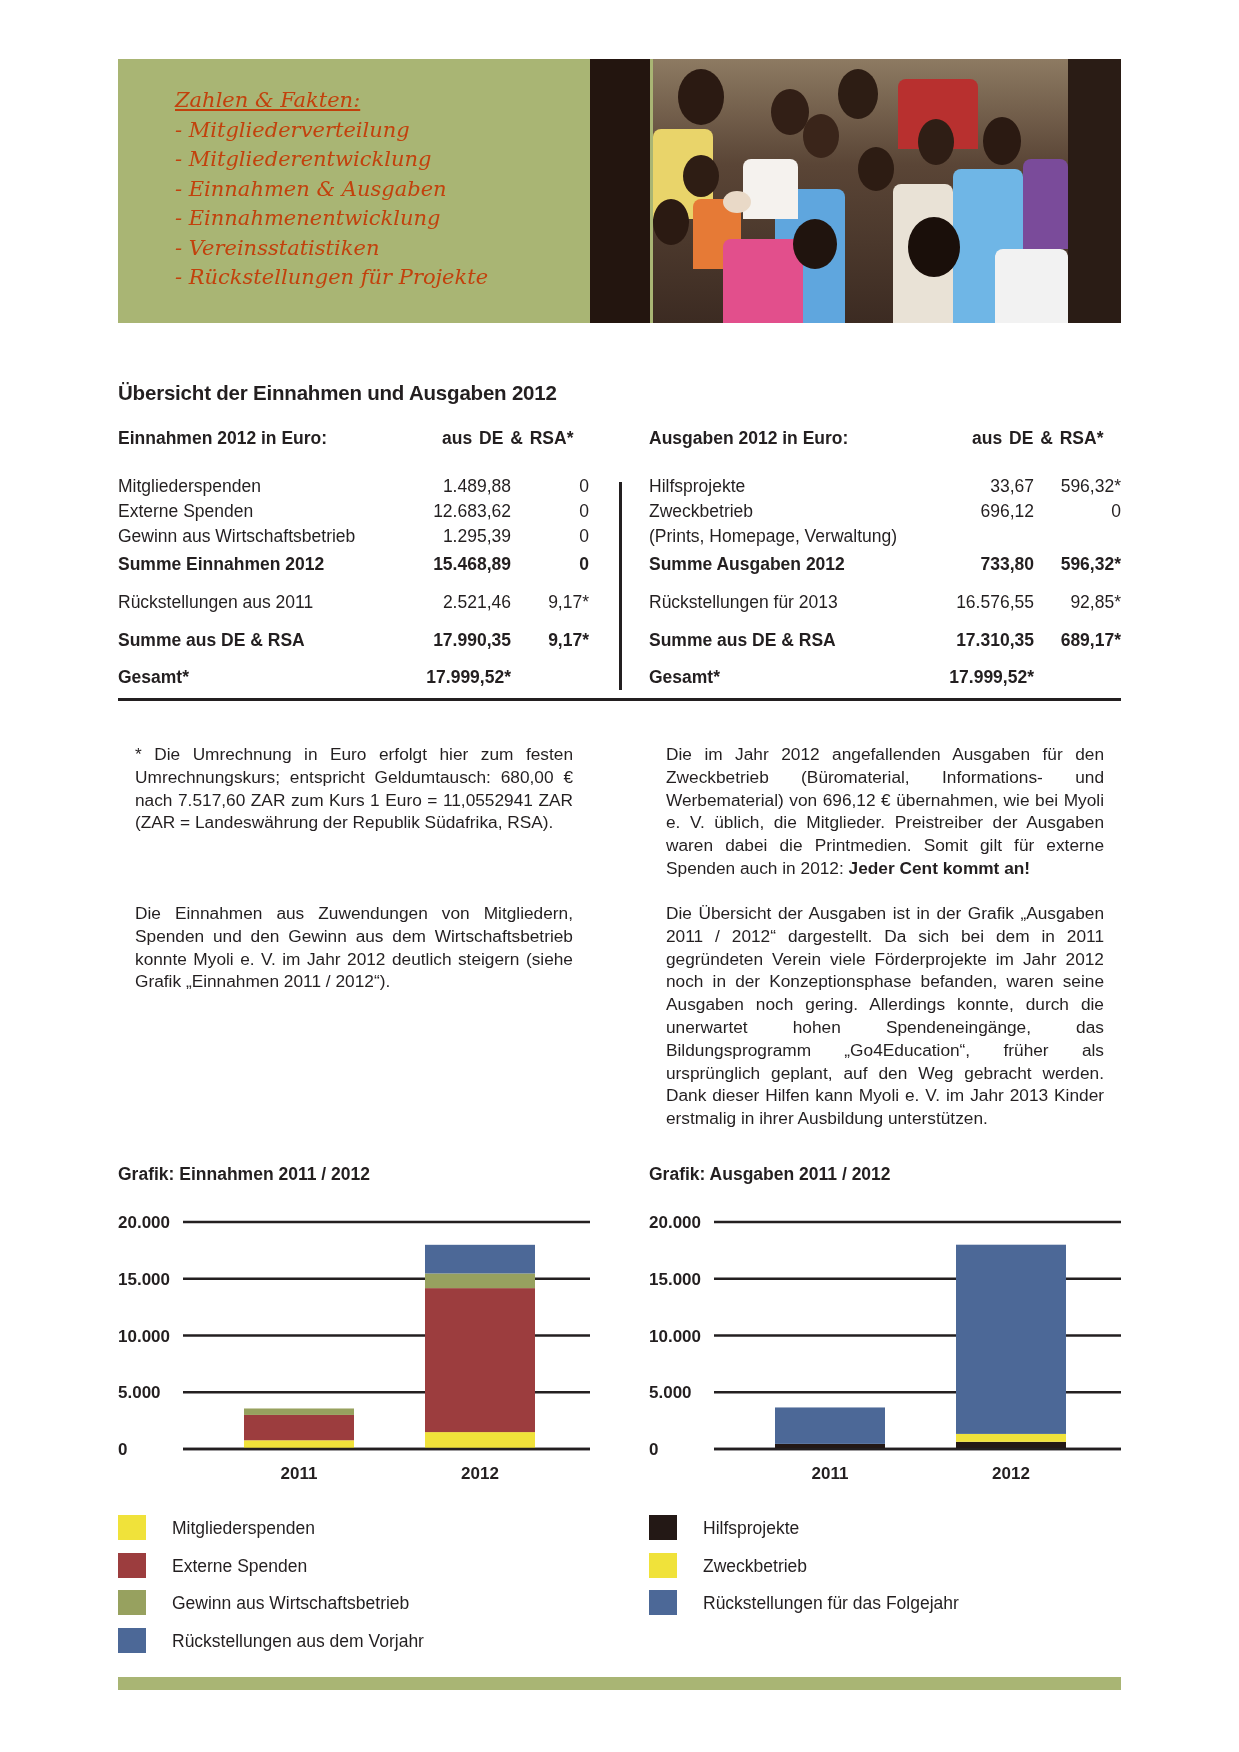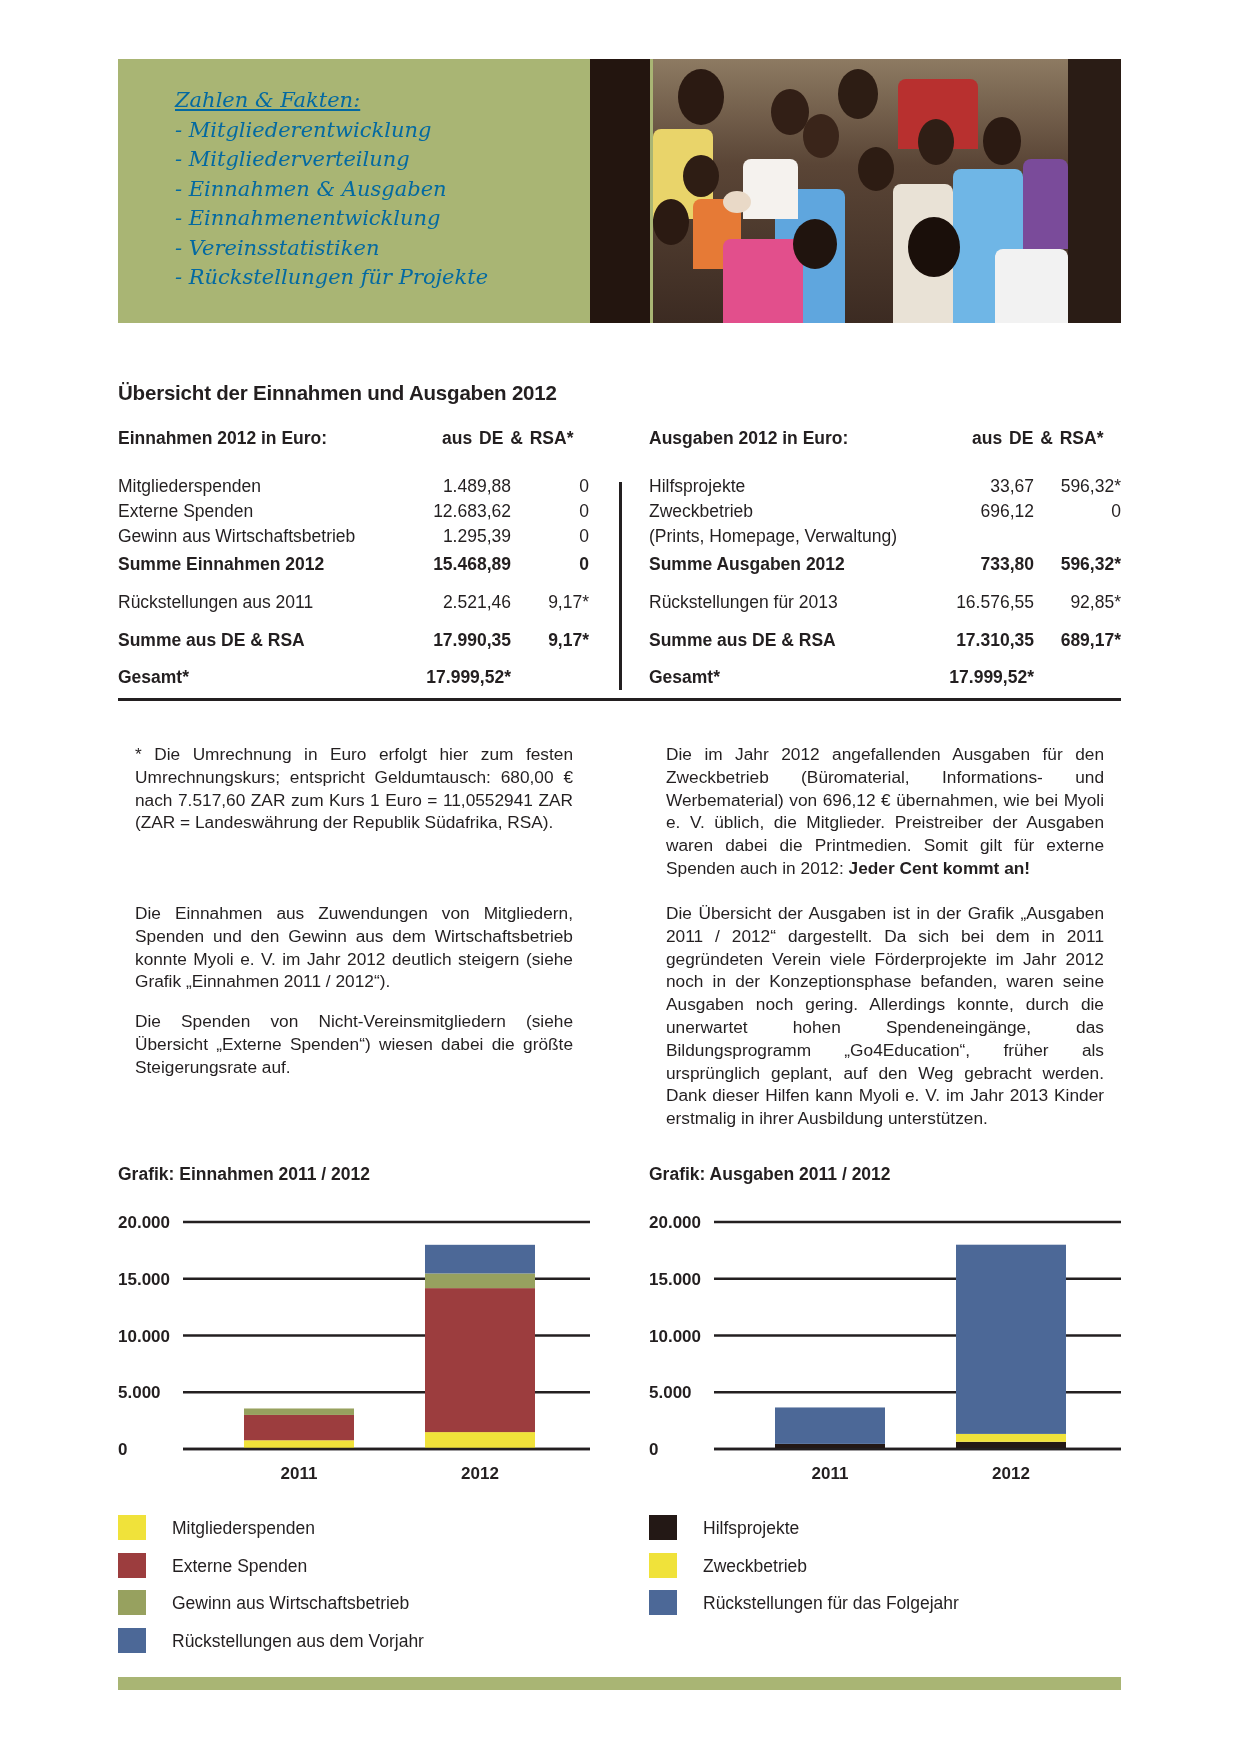--- a/index.html
+++ b/index.html
@@ -9,21 +9,21 @@
   
   #hdr-green{left:118px;top:59px;width:472px;height:264px;background:#a9b574;}
   #hdr-dark{left:590px;top:59px;width:63px;height:264px;background:#23150f;}
   #hdr-photo{left:653px;top:59px;width:415px;height:264px;overflow:hidden;
      background:linear-gradient(180deg,#8d7a62 0%,#5a4536 40%,#3c2b22 100%);}
   #hdr-dark2{left:1068px;top:59px;width:53px;height:264px;background:#2a1c15;}
   #hdr-green-edge{left:650px;top:59px;width:3px;height:264px;background:#a9b574;}
   .ph{position:absolute;border-radius:50%;}
   .shirt{position:absolute;border-radius:8px 8px 0 0;}
   #hdr-text{left:175px;top:86px;font-family:"DejaVu Serif",serif;font-style:italic;
-     font-size:21px;line-height:29.5px;color:#0369a1;}
+     font-size:21px;line-height:29.5px;color:#c2410c;}
   #hdr-text .t{text-decoration:underline;}
   
   .title{left:118px;top:381px;font-size:20.5px;font-weight:bold;letter-spacing:-0.2px;}
   .cell{position:absolute;font-size:17.5px;white-space:nowrap;line-height:20px;}
   .b{font-weight:bold;}
   .r{text-align:right;}
   #vdiv{left:619px;top:482px;width:3px;height:208px;background:#231f20;}
   #hrule{left:118px;top:698px;width:1003px;height:3px;background:#231f20;}
   
   .para{position:absolute;font-size:17.3px;line-height:22.8px;text-align:justify;width:472px;}
@@ -63,22 +63,22 @@
   <div class="ph" style="left:0px;top:140px;width:36px;height:46px;background:#2b1a12;"></div>
   <div class="ph" style="left:70px;top:132px;width:28px;height:22px;background:#e9d9c7;"></div>
   <div class="ph" style="left:140px;top:160px;width:44px;height:50px;background:#20140e;"></div>
   <div class="ph" style="left:255px;top:158px;width:52px;height:60px;background:#1a0f0a;"></div>
   <div class="ph" style="left:205px;top:88px;width:36px;height:44px;background:#2d1c13;"></div>
 </div>
 <div class="abs" id="hdr-dark2"></div>
 
 <div class="abs" id="hdr-text">
   <div class="t">Zahlen &amp; Fakten:</div>
+  <div>- Mitgliederverteilung</div>
   <div>- Mitgliederentwicklung</div>
-  <div>- Mitgliederverteilung</div>
   <div>- Einnahmen &amp; Ausgaben</div>
   <div>- Einnahmenentwicklung</div>
   <div>- Vereinsstatistiken</div>
   <div>- Rückstellungen für Projekte</div>
 </div>
 
 <div class="abs title">Übersicht der Einnahmen und Ausgaben 2012</div>
 
 <div>
   <div class="cell b" style="left:118px;top:428px;">Einnahmen 2012 in Euro:</div>
@@ -138,21 +138,20 @@
     </div>
 </div>
 
 <div class="abs" id="hrule"></div>
 
 <div class="para" style="left:118px;top:726px;">
   <p>* Die Umrechnung in Euro erfolgt hier zum festen Umrechnungskurs; entspricht Geldumtausch: 680,00 € nach 7.517,60 ZAR zum Kurs 1 Euro = 11,0552941 ZAR (ZAR = Landeswährung der Republik Südafrika, RSA).</p>
 </div>
 <div class="para" style="left:118px;top:885px;">
   <p>Die Einnahmen aus Zuwendungen von Mitgliedern, Spenden und den Gewinn aus dem Wirtschaftsbetrieb konnte Myoli e. V. im Jahr 2012 deutlich steigern (siehe Grafik „Einnahmen 2011 / 2012“).</p>
-  <p>Die Spenden von Nicht-Vereinsmitgliedern (siehe Übersicht „Externe Spenden“) wiesen dabei die größte Steigerungsrate auf.</p>
 </div>
 <div class="para" style="left:649px;top:726px;">
   <p><span>Die im Jahr 2012 angefallenden Ausgaben für den Zweckbetrieb (Büromaterial, Informations- und Werbematerial) von 696,12 € übernahmen, wie bei Myoli e. V. üblich, die Mitglieder. Preistreiber der Ausgaben waren dabei  die Printmedien. Somit gilt für externe Spenden auch in 2012:</span> <b>Jeder Cent kommt an!</b></p>
 </div>
 <div class="para" style="left:649px;top:885px;">
   <p>Die Übersicht der Ausgaben ist in der Grafik „Ausgaben 2011 / 2012“ dargestellt. Da sich bei dem in 2011 gegründeten Verein viele Förderprojekte im Jahr 2012 noch in der Konzeptionsphase befanden, waren seine Ausgaben noch gering. Allerdings konnte, durch die unerwartet hohen Spendeneingänge, das Bildungsprogramm „Go4Education“, früher als ursprünglich geplant, auf den Weg gebracht werden. Dank dieser Hilfen kann Myoli e. V. im Jahr 2013 Kinder erstmalig in ihrer Ausbildung unterstützen.</p>
 </div>
 
 <div class="ctitle" style="left:118px;top:1164px;">Grafik: Einnahmen 2011 / 2012</div>
 <div class="ctitle" style="left:649px;top:1164px;">Grafik: Ausgaben 2011 / 2012</div>

